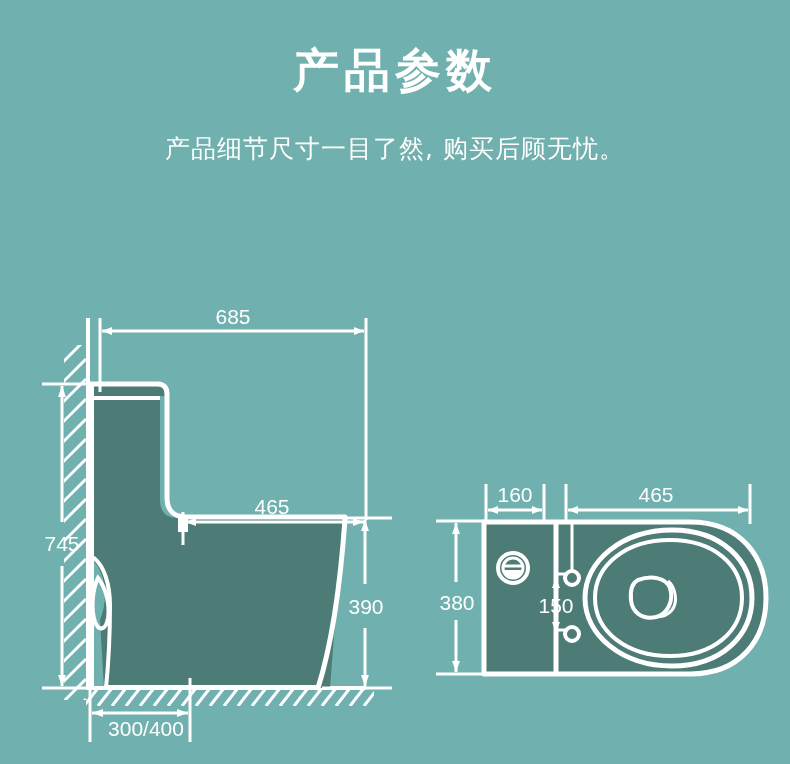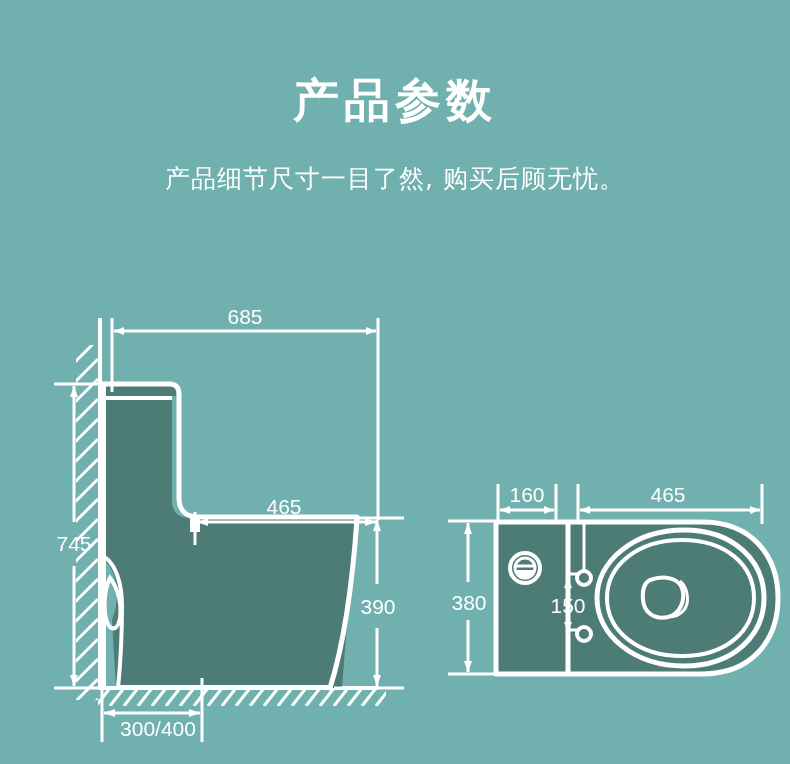--- a/index.html
+++ b/index.html
@@ -21,41 +21,41 @@
   }
   #header {
     position: absolute;
     left: 0;
     top: 0;
     width: 790px;
     text-align: center;
   }
   #title {
     margin: 0;
-    padding-top: 74px;
+    padding-top: 44px;
     font-size: 46px;
     line-height: 52px;
     font-weight: bold;
     color: #ffffff;
     letter-spacing: 5px;
     font-family: "DejaVu Sans", "Liberation Sans", sans-serif;
   }
   #subtitle {
     margin: 16px;
     padding-top: 22px;
     font-size: 25px;
     line-height: 30px;
     font-weight: normal;
     color: #ffffff;
     letter-spacing: 1px;
     font-family: "DejaVu Sans", "Liberation Sans", sans-serif;
   }
   #drawing {
     position: absolute;
-    left: 12px;
+    left: 0;
     top: 0;
     width: 770px;
     height: 764px;
   }
   svg { display: block; }
   .dimtext {
     font-family: "Liberation Sans", "DejaVu Sans", sans-serif;
     fill: #ffffff;
     font-size: 21px;
     font-weight: normal;

